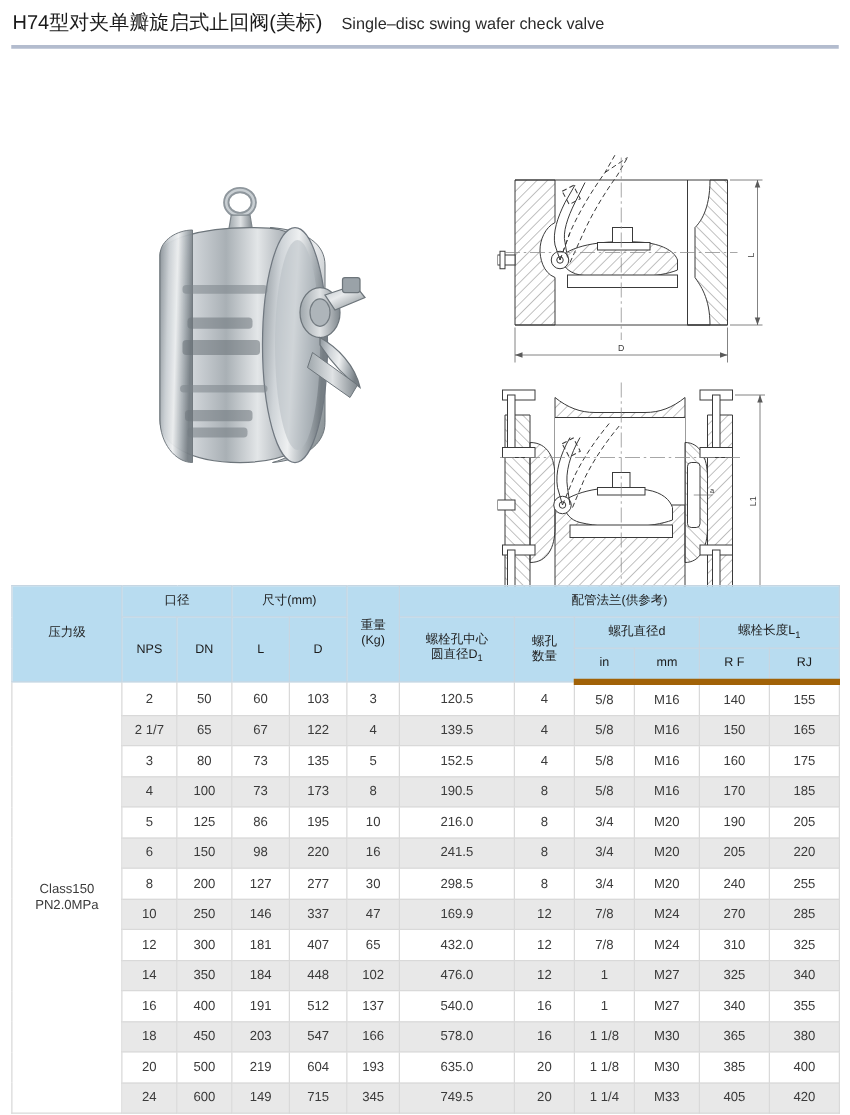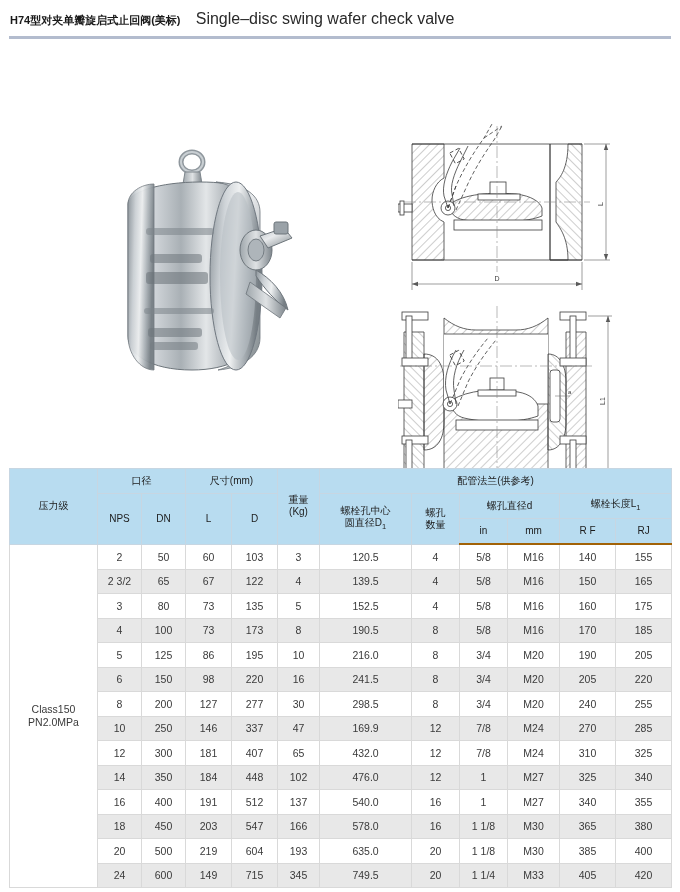--- a/index.html
+++ b/index.html
@@ -21,26 +21,26 @@
     padding: 12px 10px 0 10px;
     height: 34px;
     box-sizing: border-box;
   }
   .title-text {
     font-size: 11.5px;
     line-height: 14px;
     white-space: nowrap;
   }
   .title-cn {
-    font-weight: bold;
-    font-size: 11px;
+    font-weight: normal;
+    font-size: 16px;
   }
   .title-en {
     font-weight: normal;
-    font-size: 16px;
+    font-size: 13px;
     color: #2a2a2a;
     padding-left: 12px;
   }
   .title-rule {
     position: absolute;
     left: 9px;
     top: 36px;
     width: 662px;
     height: 3px;
     background: #9aa6bd;
@@ -93,21 +93,21 @@
   }
   table.spec thead th {
     background: #b8dcf0;
     color: #1c1c1c;
     font-weight: normal;
     font-size: 10px;
     line-height: 12px;
     height: 24px;
   }
   thead tr.band-bottom th {
-    border-bottom: 2px solid #a16207;
+    border-bottom: 5px solid #a16207;
   }
   th.pressure-head {
     width: 88px;
   }
   table.spec tbody td {
     height: 23.5px;
     font-size: 10.5px;
     color: #3a3a3a;
     border: 1px solid #d9d9d9;
     background: #ffffff;
@@ -417,21 +417,21 @@
           <td class="nowrap">103</td>
           <td class="nowrap">3</td>
           <td class="nowrap">120.5</td>
           <td class="nowrap">4</td>
           <td class="nowrap">5/8</td>
           <td class="nowrap">M16</td>
           <td class="nowrap">140</td>
           <td class="nowrap">155</td>
         </tr>
         <tr>
-          <td class="nowrap">2 3/2</td>
+          <td class="nowrap">2 1/7</td>
           <td class="nowrap">65</td>
           <td class="nowrap">67</td>
           <td class="nowrap">122</td>
           <td class="nowrap">4</td>
           <td class="nowrap">139.5</td>
           <td class="nowrap">4</td>
           <td class="nowrap">5/8</td>
           <td class="nowrap">M16</td>
           <td class="nowrap">150</td>
           <td class="nowrap">165</td>

